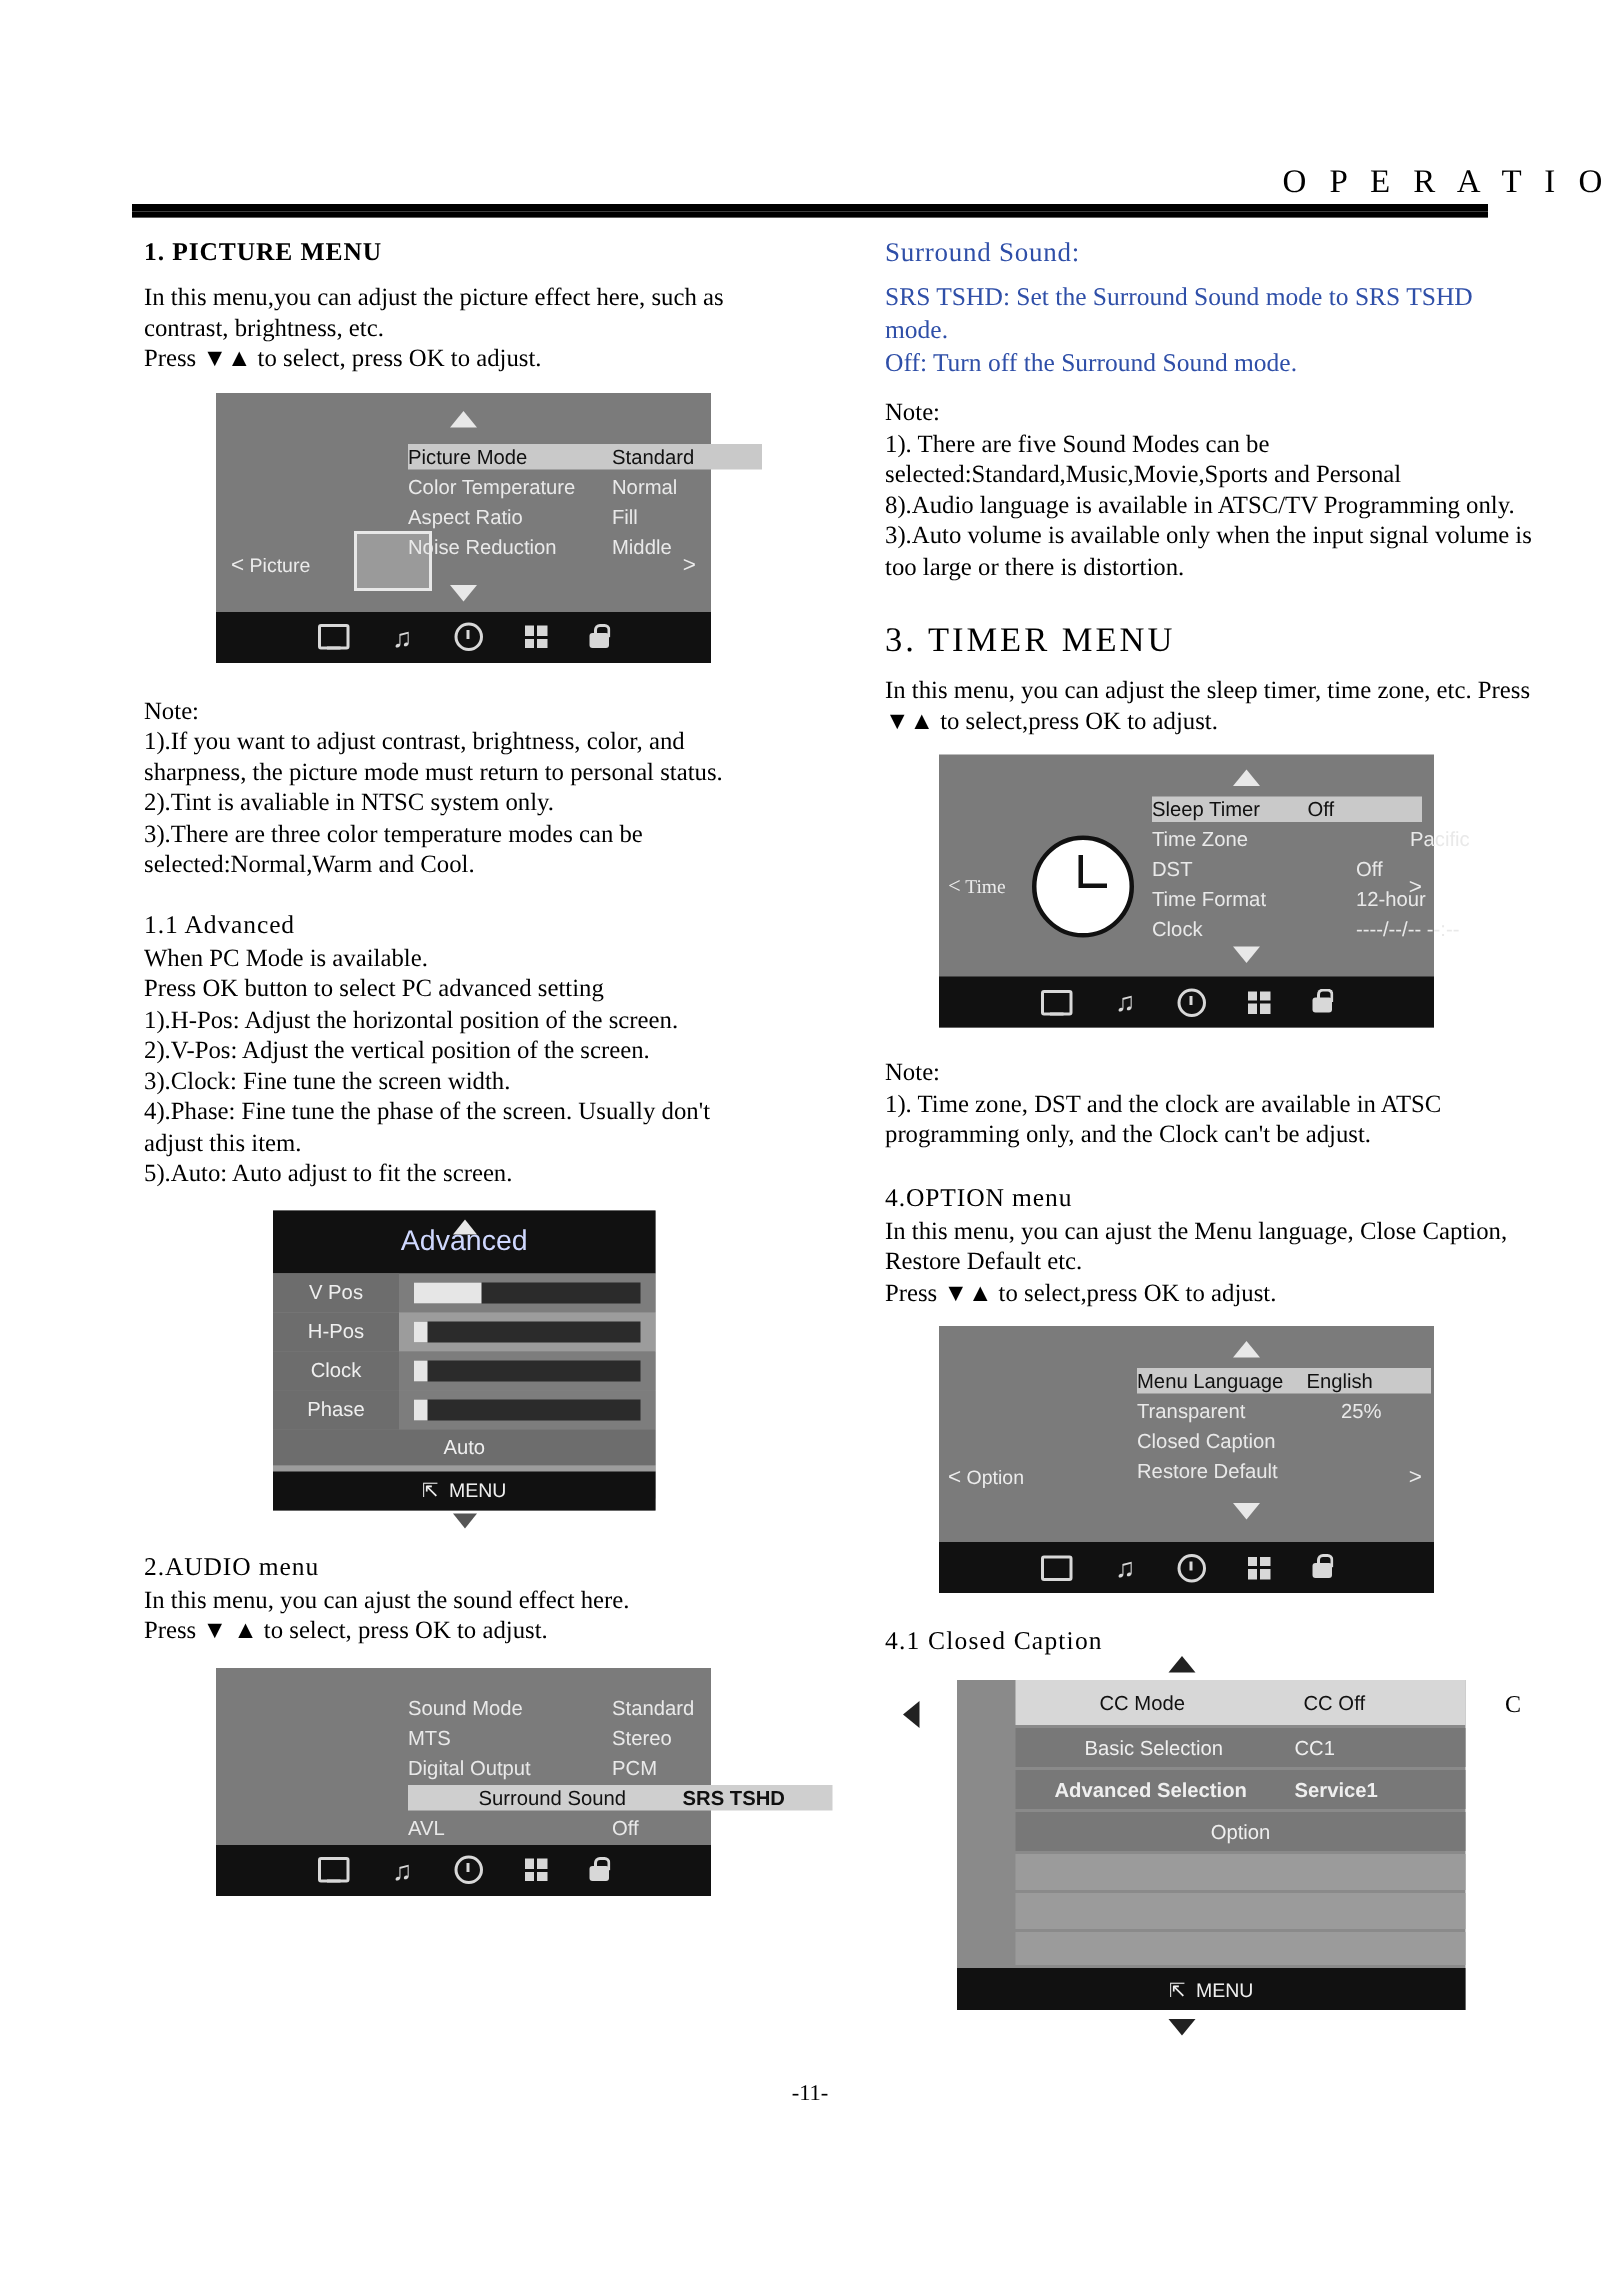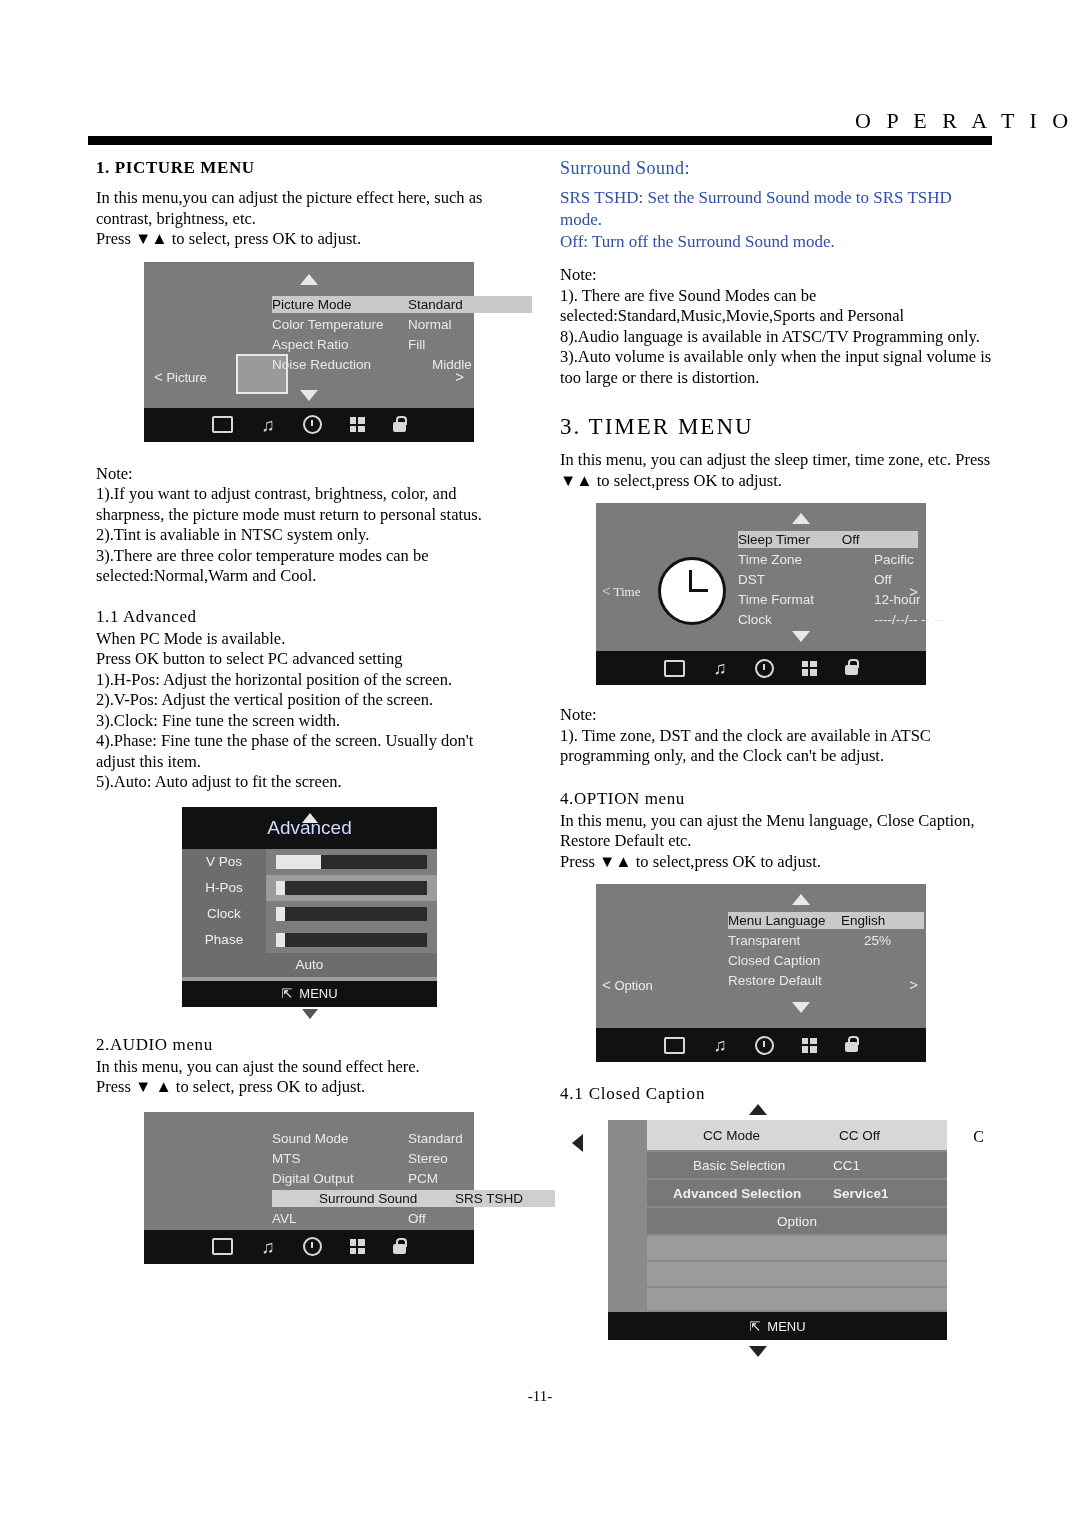--- a/index.html
+++ b/index.html
@@ -26,21 +26,21 @@
   }
   .hdr-rule::after{
     content:"";position:absolute;left:0;top:5px;width:904px;height:4px;background:#fff;
   }
   .hdr-rule2{
     position:absolute;left:88px;top:141px;width:904px;height:4px;background:#000;
   }
 
   
   .colL{position:absolute;left:96px;top:158px;width:420px;}
-  .colR{position:absolute;left:560px;top:158px;width:432px;}
+  .colR{position:absolute;left:590px;top:158px;width:432px;}
 
   h2.sec{
     font-size:17px;font-weight:700;letter-spacing:.6px;margin:0 0 10px 0;
     font-family:"Liberation Serif", serif;
   }
   p.t{font-size:16.5px;line-height:20.5px;margin:0 0 0 0;}
   p.tb{font-size:16.5px;line-height:20.5px;margin:0 0 12px 0;}
 
   .blue{color:#2f4fa8;}
   .bigsec{
@@ -130,21 +130,21 @@
           <span class="val">Standard</span>
         </div>
         <div class="osd-row" style="margin-top:3px;">
           <span class="lbl">Color Temperature</span>
           <span class="val">Normal</span>
         </div>
         <div class="osd-row" style="margin-top:3px;">
           <span class="lbl">Aspect Ratio</span>
           <span class="val">Fill</span>
         </div>
-        <div class="osd-row" style="margin-top:3px;gap:24px;">
+        <div class="osd-row" style="margin-top:3px;">
           <span class="lbl">Noise Reduction</span>
           <span class="val">Middle</span>
         </div>
       </div>
       <div class="strip" style="height:34px;">
         <div class="iconbar">
           <span class="ic ic-tv"></span>
           <span class="ic ic-note">♫</span>
           <span class="ic ic-clock"></span>
           <span class="ic ic-grid">
@@ -226,21 +226,21 @@
         <div class="osd-row" style="margin-top:3px;">
           <span class="lbl">MTS</span>
           <span class="val">Stereo</span>
         </div>
         <div class="osd-row" style="margin-top:3px;">
           <span class="lbl">Digital Output</span>
           <span class="val">PCM</span>
         </div>
         <div class="osd-row hl2" style="margin-top:3px;padding-left:47px;">
           <span class="lbl">Surround Sound</span>
-          <span class="val" style="font-weight:400;">SRS TSHD</span>
+          <span class="val" style="font-weight:700;">SRS TSHD</span>
         </div>
         <div class="osd-row" style="margin-top:3px;">
           <span class="lbl">AVL</span>
           <span class="val">Off</span>
         </div>
       </div>
       <div class="strip" style="height:34px;">
         <div class="iconbar">
           <span class="ic ic-tv"></span>
           <span class="ic ic-note">♫</span>
@@ -283,21 +283,21 @@
 
       <div style="position:absolute;left:62px;top:54px;width:62px;height:62px;border-radius:50%;background:#fff;border:3px solid #111;">
         <div style="position:absolute;left:28px;top:10px;width:3px;height:22px;background:#111;"></div>
         <div style="position:absolute;left:29px;top:29px;width:18px;height:3px;background:#111;"></div>
       </div>
       <div class="osd-rows" style="left:142px;top:28px;">
         <div class="osd-row hl" style="width:180px;">
           <span class="lbl">Sleep Timer</span>
           <span class="val">Off</span>
         </div>
-        <div class="osd-row" style="margin-top:3px;">
+        <div class="osd-row" style="margin-top:3px;gap:36px;">
           <span class="lbl">Time Zone</span>
           <span class="val">Pacific</span>
         </div>
         <div class="osd-row" style="margin-top:3px;">
           <span class="lbl">DST</span>
           <span class="val">Off</span>
         </div>
         <div class="osd-row" style="margin-top:3px;">
           <span class="lbl">Time Format</span>
           <span class="val">12-hour</span>

